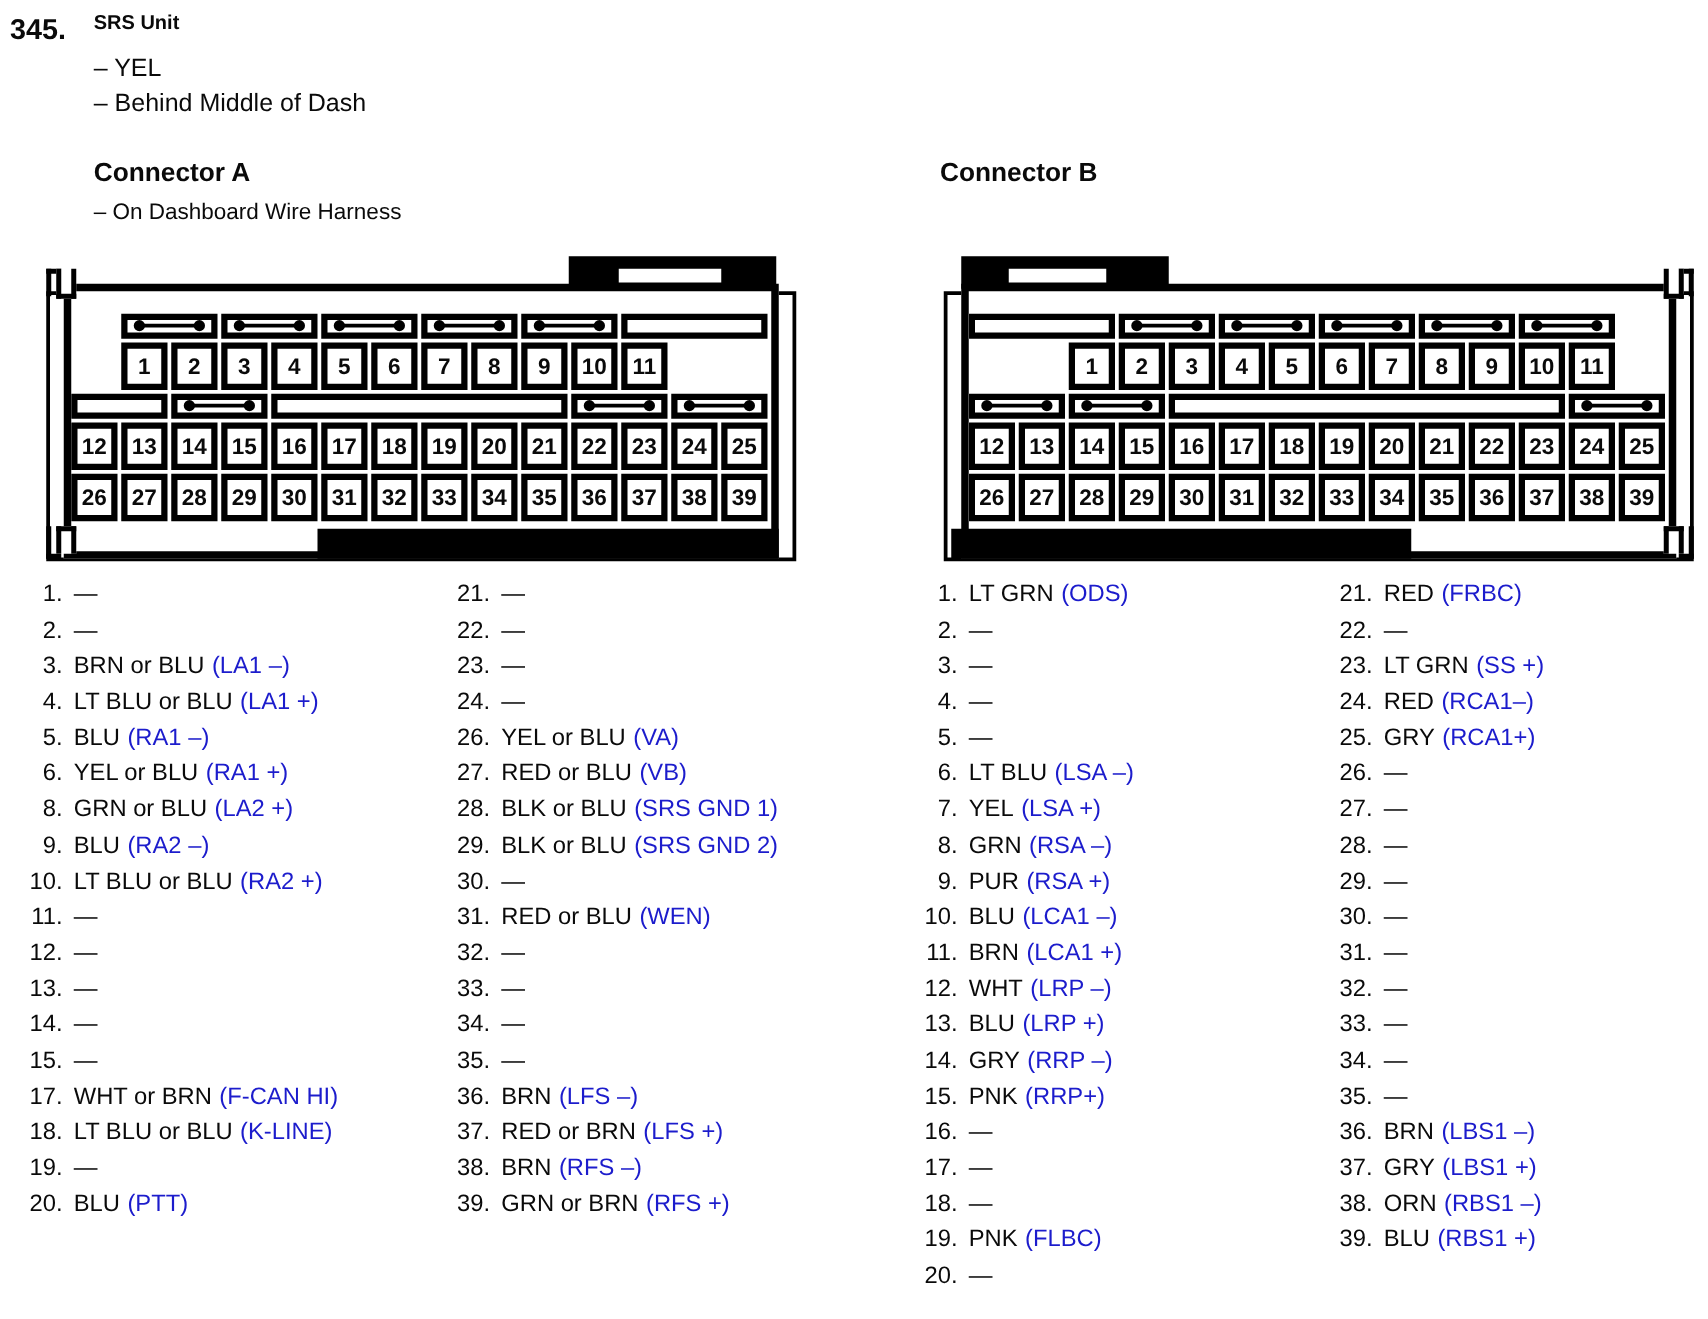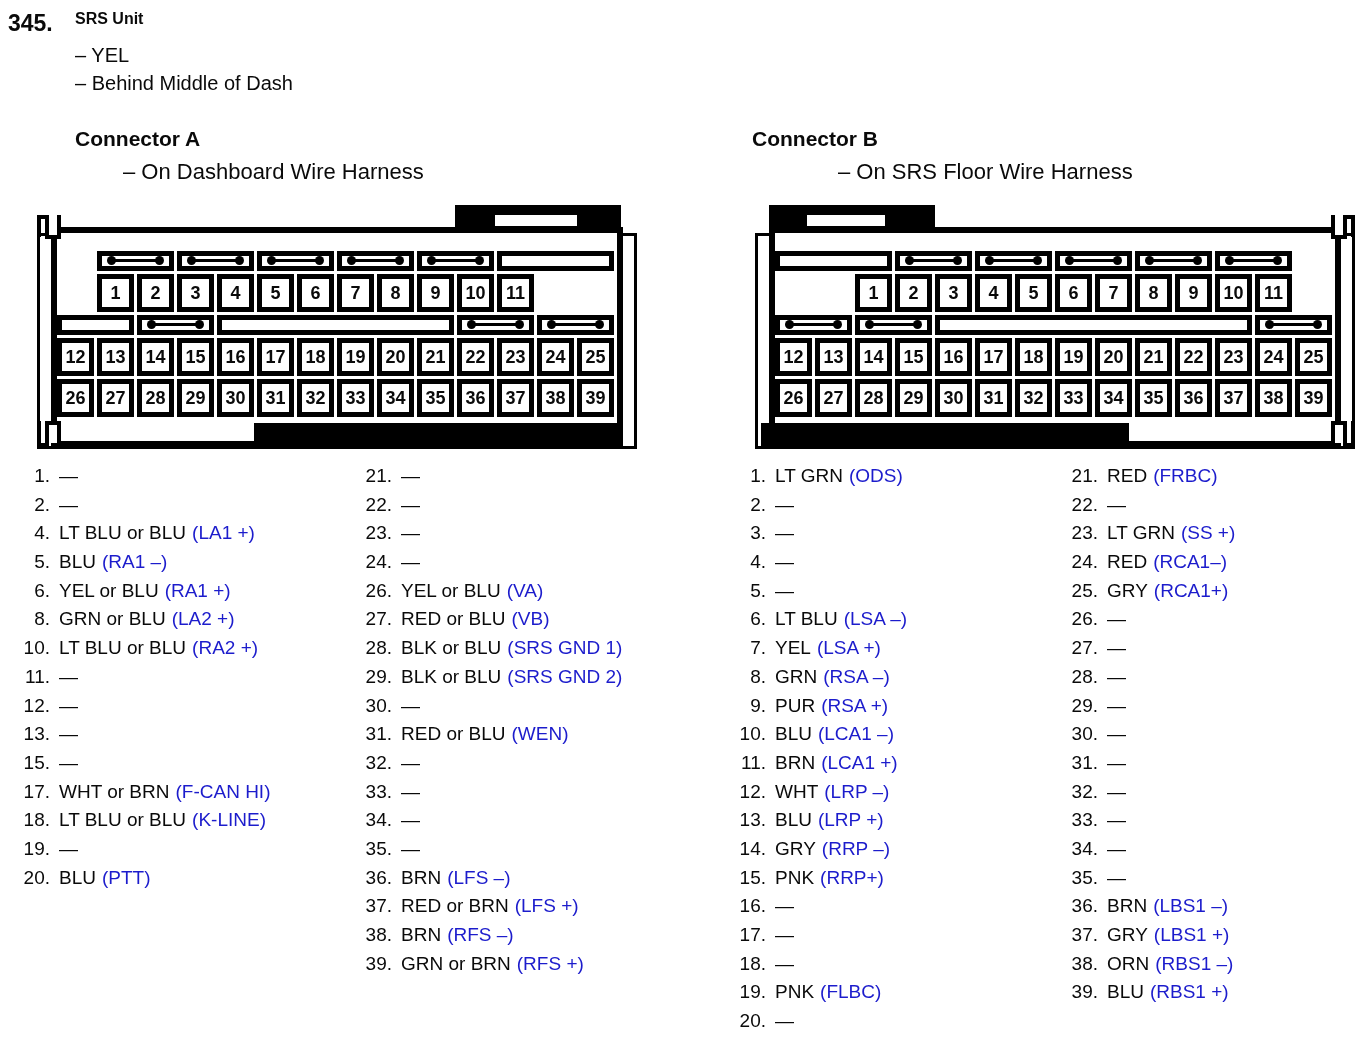--- a/index.html
+++ b/index.html
@@ -4,21 +4,21 @@
 <style>
   :root{ --blue:#1c1ccc; --ink:#0a0a0a; }
   html,body{margin:0;padding:0;background:#ffffff;}
   body{font-family:"Liberation Sans","DejaVu Sans",sans-serif;color:var(--ink);}
   .page{position:relative;width:1366px;height:1055px;background:#fff;overflow:hidden;}
   .abs{position:absolute;}
   .t-num{font-size:23px;font-weight:bold;}
   .t-title{font-size:16px;font-weight:bold;}
   .note{font-size:20px;}
   .chead{font-size:21px;font-weight:bold;}
-  .csub{font-size:22px;margin-left:48px;}
+  .csub{font-size:18px;}
 
   .diagram{width:600px;height:250px;}
   .diagram div{position:absolute;box-sizing:border-box;}
   .rail{border:3px solid #000;background:transparent;z-index:1;}
   .shell{border:6px solid #000;background:#fff;z-index:2;}
   .tab{background:#000;z-index:3;}
   .slot{background:#fff;z-index:4;}
   .hookpart{background:#000;z-index:4;}
   .uslot{background:#fff;border:4px solid #000;z-index:4;}
   .u-open-top{border-top:none;}
@@ -40,21 +40,20 @@
 
 <div class="page">
   <span class="abs t-num" style="left:8px;top:10px">345.</span>
   <span class="abs t-title" style="left:75px;top:10px">SRS Unit</span>
   <div class="abs note" style="left:75px;top:44px">– YEL</div>
   <div class="abs note" style="left:75px;top:72px">– Behind Middle of Dash</div>
 
   <div class="abs chead" style="left:75px;top:127px">Connector A</div>
   <div class="abs csub" style="left:75px;top:159px">– On Dashboard Wire Harness</div>
   <div class="abs chead" style="left:752px;top:127px">Connector B</div>
-  <div class="abs csub" style="left:790px;top:159px">– On SRS Floor Wire Harness</div>
 
   <div class="abs diagram" id="diag-0" style="left:37px;top:205px">
       <div class="rail" style="left: 0px; top: 28px; width: 600px; height: 216px;"></div>
       <div class="shell" style="left: 14px; top: 22px; width: 572px; height: 220px;"></div>
       <div class="tab" style="left: 418px; top: 0px; width: 166px; height: 26px;"></div>
       <div class="slot" style="left: 458px; top: 10px; width: 82px; height: 11px;"></div>
       <div class="tab" style="left: 217px; top: 218px; width: 369px; height: 24px;"></div>
       <div class="hookpart" style="left: 0px; top: 10px; width: 4px; height: 22px;"></div>
       <div class="hookpart" style="left: 0px; top: 10px; width: 12px; height: 4px;"></div>
       <div class="uslot u-open-top" style="left: 8px; top: 10px; width: 16px; height: 24px;"></div>
@@ -235,28 +234,31 @@
       <div class="bc" style="left: 500px; top: 110px; width: 77px; height: 20px;">
         <div class="bar"></div>
         <div class="dot l"></div>
         <div class="dot r"></div>
       </div>
     </div>
 
   <div class="abs plist" id="list-0-0" style="left:10px;top:462px">
       <div class="prow"><span class="pnum">1.</span><span class="pwire">—</span></div>
       <div class="prow"><span class="pnum">2.</span><span class="pwire">—</span></div>
+      <div class="prow"><span class="pnum">3.</span><span class="pwire">BRN or BLU</span><span class="psig">(LA1 –)</span></div>
       <div class="prow"><span class="pnum">4.</span><span class="pwire">LT BLU or BLU</span><span class="psig">(LA1 +)</span></div>
       <div class="prow"><span class="pnum">5.</span><span class="pwire">BLU</span><span class="psig">(RA1 –)</span></div>
       <div class="prow"><span class="pnum">6.</span><span class="pwire">YEL or BLU</span><span class="psig">(RA1 +)</span></div>
       <div class="prow"><span class="pnum">8.</span><span class="pwire">GRN or BLU</span><span class="psig">(LA2 +)</span></div>
+      <div class="prow"><span class="pnum">9.</span><span class="pwire">BLU</span><span class="psig">(RA2 –)</span></div>
       <div class="prow"><span class="pnum">10.</span><span class="pwire">LT BLU or BLU</span><span class="psig">(RA2 +)</span></div>
       <div class="prow"><span class="pnum">11.</span><span class="pwire">—</span></div>
       <div class="prow"><span class="pnum">12.</span><span class="pwire">—</span></div>
       <div class="prow"><span class="pnum">13.</span><span class="pwire">—</span></div>
+      <div class="prow"><span class="pnum">14.</span><span class="pwire">—</span></div>
       <div class="prow"><span class="pnum">15.</span><span class="pwire">—</span></div>
       <div class="prow"><span class="pnum">17.</span><span class="pwire">WHT or BRN</span><span class="psig">(F-CAN HI)</span></div>
       <div class="prow"><span class="pnum">18.</span><span class="pwire">LT BLU or BLU</span><span class="psig">(K-LINE)</span></div>
       <div class="prow"><span class="pnum">19.</span><span class="pwire">—</span></div>
       <div class="prow"><span class="pnum">20.</span><span class="pwire">BLU</span><span class="psig">(PTT)</span></div>
     </div>
   <div class="abs plist" id="list-0-1" style="left:352px;top:462px">
       <div class="prow"><span class="pnum">21.</span><span class="pwire">—</span></div>
       <div class="prow"><span class="pnum">22.</span><span class="pwire">—</span></div>
       <div class="prow"><span class="pnum">23.</span><span class="pwire">—</span></div>

